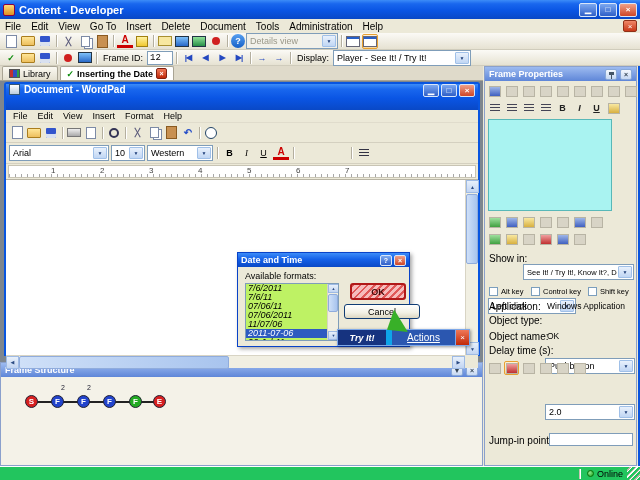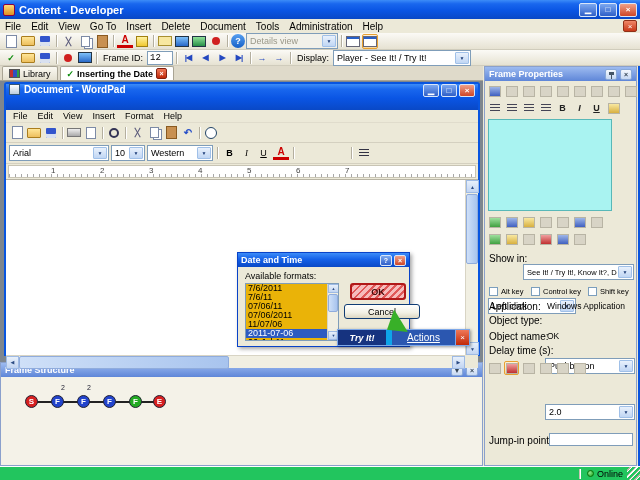--- a/index.html
+++ b/index.html
@@ -108,21 +108,21 @@
 
   
   .dlg{left:231px;top:168px;width:173px;height:95px;background:#ECE9D8;border:1px solid #0842C8;z-index:30;box-shadow:2px 2px 4px rgba(0,0,0,.35);}
   .dlgtitle{height:14px;display:flex;align-items:center;gap:2px;padding:0 3px;color:#fff;font-size:9px;font-weight:bold;
     background:linear-gradient(180deg,#3C8CF8 0%,#1460E8 45%,#0948C6 100%);}
   .dlgttext{flex:1;}
   .dbtn{width:12px;height:11px;border-radius:2px;border:1px solid #D8E6FA;color:#fff;font-size:7px;
     display:flex;align-items:center;justify-content:center;background:linear-gradient(#7CA8F0,#2F5FC8);}
   .dbtn-close{background:linear-gradient(#F0A088,#CE4628);}
   .dlglabel{position:absolute;left:7px;top:18px;font-size:9px;}
-  .dlglist{position:absolute;left:7px;top:30px;width:94px;height:58px;background:#eab308;border:1px solid #7F9DB9;overflow:hidden;font-size:9px;}
+  .dlglist{position:absolute;left:7px;top:30px;width:94px;height:58px;background:#bef264;border:1px solid #7F9DB9;overflow:hidden;font-size:9px;font-style:italic;}
   .litem{height:9px;line-height:9px;padding-left:2px;white-space:nowrap;}
   .litem.selected{background:#2E5BC0;color:#fff;}
   .lscroll{position:absolute;right:0;top:0;bottom:0;width:11px;background:#F1EFE2;border-left:1px solid #D8D4C4;}
   .lscroll .sb-btn{width:11px;height:9px;font-size:4px;}
   .lsb-dn{position:absolute;bottom:0;}
   .lthumb{position:absolute;left:0;right:0;top:10px;height:18px;}
   .btn{position:absolute;border:1px solid #103C74;border-radius:3px;font-size:9px;font-family:inherit;
     display:flex;align-items:center;justify-content:center;background:linear-gradient(180deg,#FFF,#F2F0E4 60%,#DDD7C2);}
   .btn-ok{left:112px;top:30px;width:56px;height:17px;border:2px solid #B01818;color:#400808;font-weight:bold;
     background:repeating-linear-gradient(135deg,#E05858 0 2px,#F6BCBC 2px 5px);}

